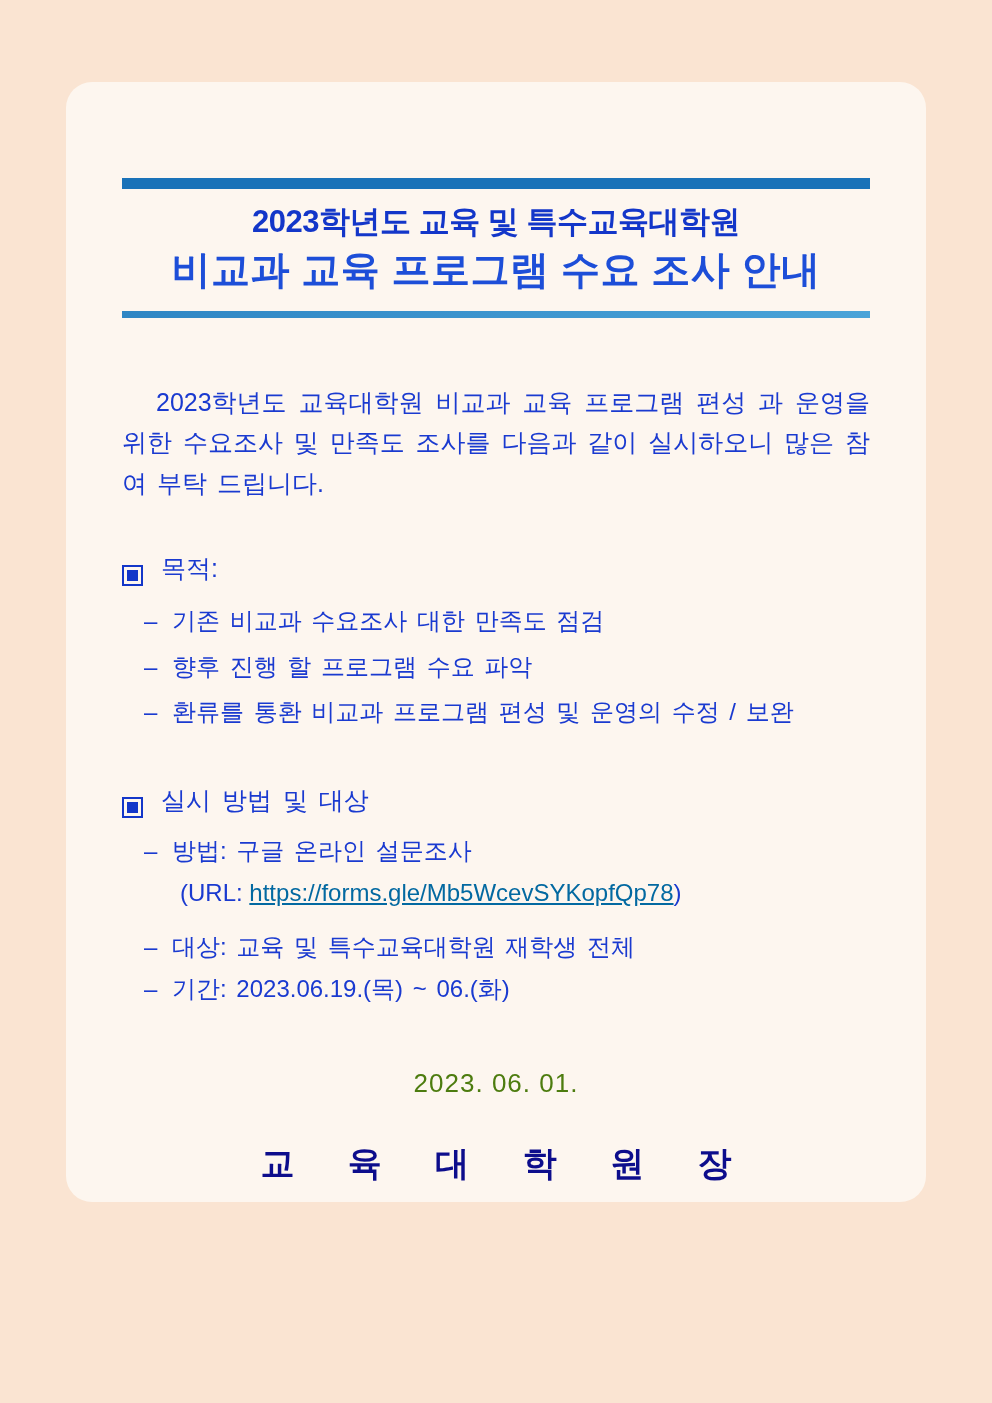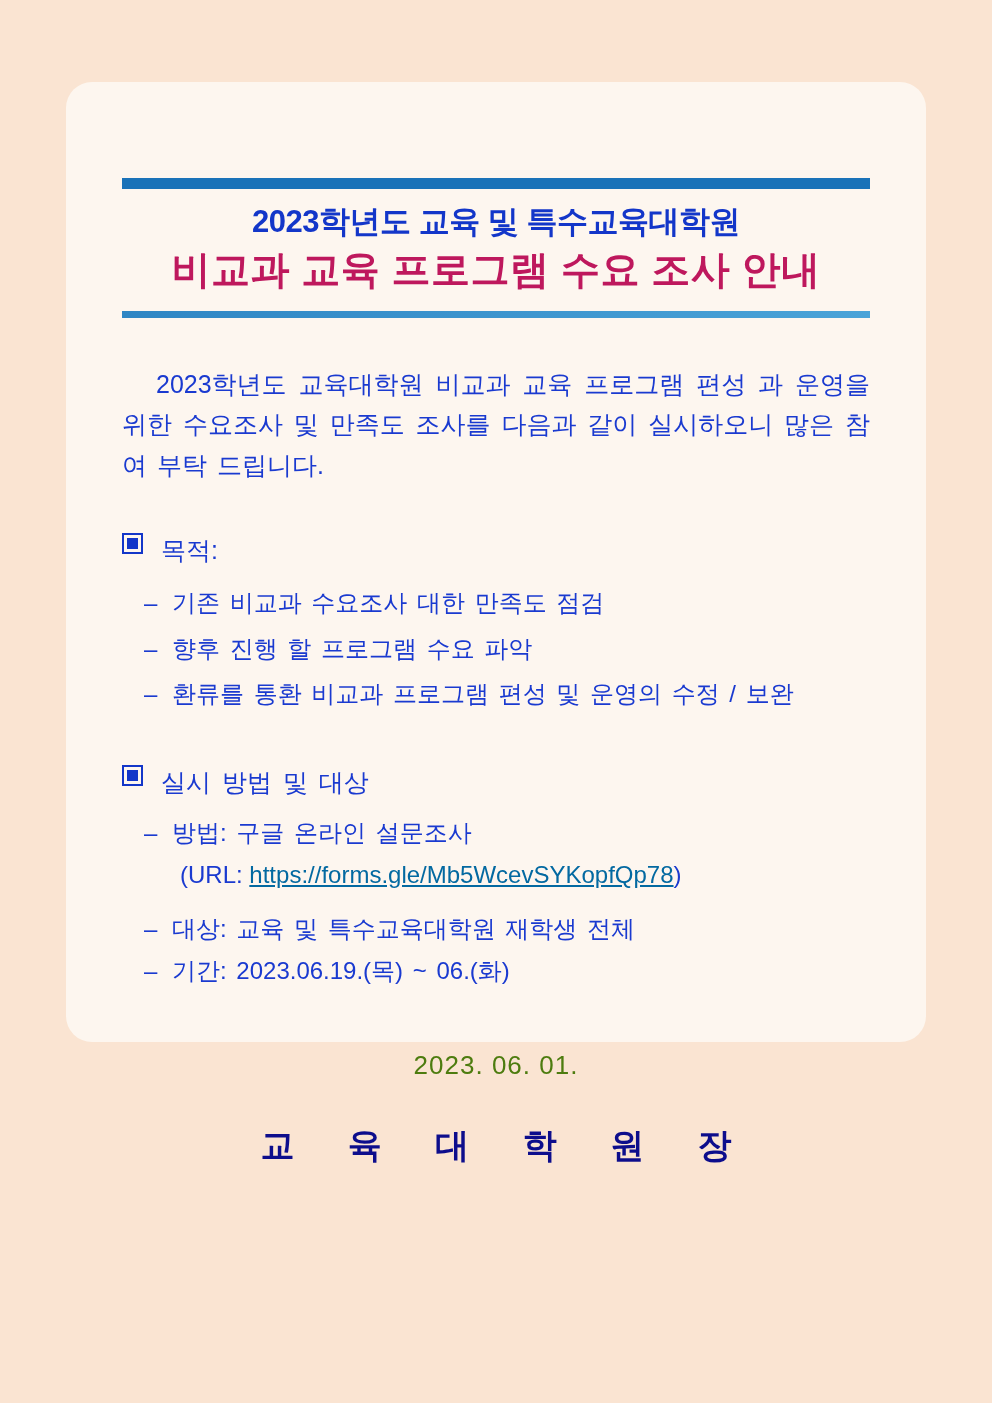--- a/index.html
+++ b/index.html
@@ -11,21 +11,21 @@
     height: 1403px;
     background: #fae4d2;
     font-family: "Liberation Sans", sans-serif;
     overflow: hidden;
   }
   .page {
     position: absolute;
     left: 66px;
     top: 82px;
     width: 860px;
-    height: 960px;
+    height: 1120px;
     background: #fdf6ef;
     border-radius: 26px;
   }
   .inner {
     position: absolute;
     left: 56px;
     top: 96px;
     width: 748px;
   }
 
@@ -48,46 +48,46 @@
   }
   .title-line1 {
     color: #1336c9;
     font-size: 31px;
     font-weight: bold;
     letter-spacing: -0.5px;
     line-height: 1.25;
     margin-bottom: 4px;
   }
   .title-line2 {
-    color: #be185d;
+    color: #1d4ed8;
     font-size: 39px;
     font-weight: bold;
     letter-spacing: 0.5px;
     line-height: 1.25;
   }
 
   
   .lead {
     color: #1a3ad0;
     font-size: 25px;
     line-height: 1.62;
-    margin-top: 46px;
+    margin-top: 64px;
     text-align: justify;
     text-justify: inter-ideograph;
     text-indent: 34px;
     word-spacing: 3px;
   }
 
   
   .section {
     margin-top: 48px;
   }
   .section-head {
     display: flex;
-    align-items: flex-start;
+    align-items: flex-end;
     color: #1a3ad0;
     font-size: 25px;
     line-height: 1.4;
   }
   .marker {
     display: inline-block;
     width: 17px;
     height: 17px;
     border: 2px solid #1336c9;
     position: relative;

